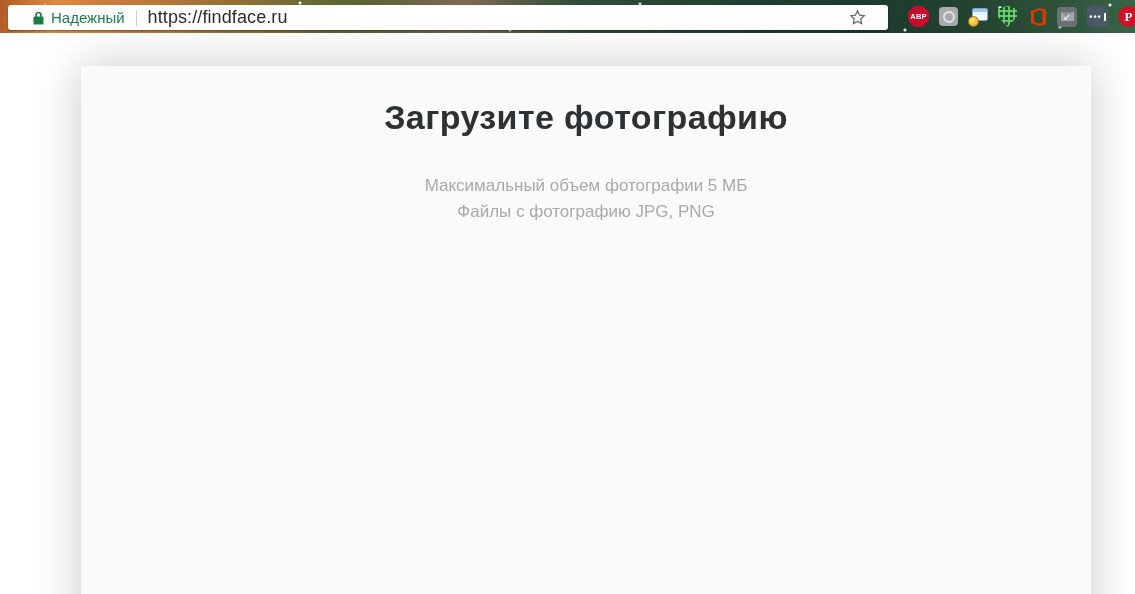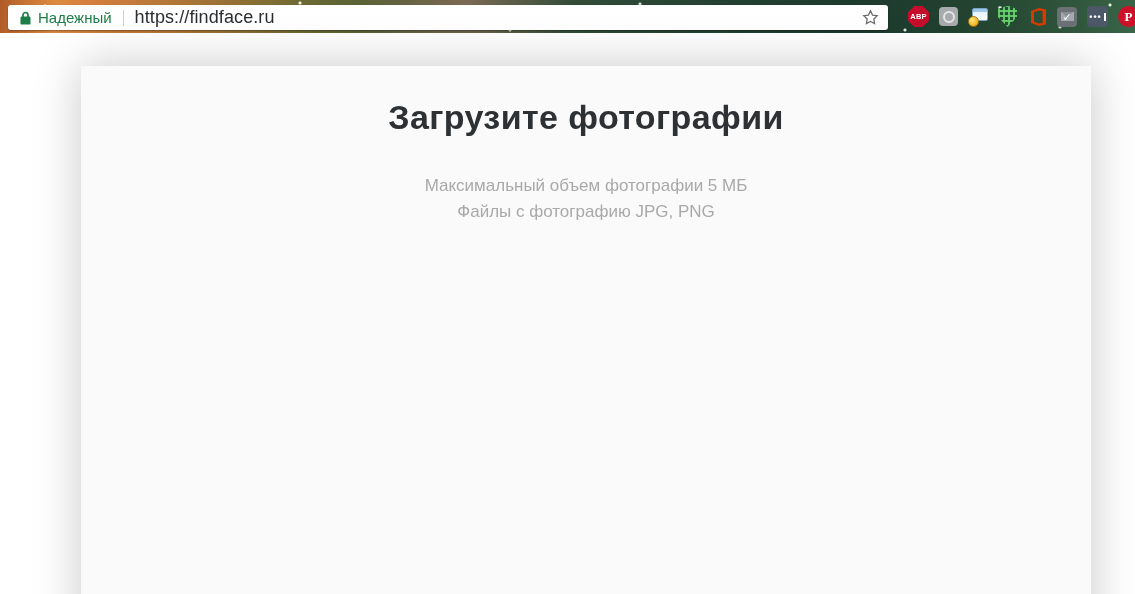--- a/index.html
+++ b/index.html
@@ -36,21 +36,21 @@
       radial-gradient(circle at 8% 0%, rgba(230,90,60,.45), transparent 22%),
       radial-gradient(circle at 41% 0%, rgba(255,150,150,.30), transparent 16%),
       linear-gradient(94deg,
         #9c5b20 0%, #d8a944 5%, #b8923c 10%, #8d7a33 18%, #6b6b33 26%,
         #515d36 35%, #3b5239 45%, #2c4836 55%, #224031 65%, #1d3a2e 75%,
         #22412f 84%, #2c5038 92%, #396548 100%);
   }
   .addressbar{
     position:absolute;left:8px;top:5px;width:880px;height:25px;
     background:#fff;border-radius:3px;display:flex;align-items:center;
-    box-shadow:0 1px 2px rgba(0,0,0,.35);padding:0 8px;
+    box-shadow:0 1px 2px rgba(0,0,0,.35);padding:0 21px;
   }
   .lock{display:flex;align-items:center;margin-left:4px;}
   .secure{color:var(--accent-green);font-size:15px;margin-left:7px;}
   .sep{width:1px;height:16px;background:#cfcfcf;margin:0 11px;}
   .url{color:#2b2e31;font-size:18px;letter-spacing:.1px;}
   .star{margin-left:auto;display:flex;align-items:center;cursor:pointer;}
 
   .exticons{
     position:absolute;right:-4px;top:0;height:33px;
     display:flex;align-items:center;gap:10px;
@@ -178,19 +178,19 @@
       <span>•••</span>
     </div>
     <div class="ext pinterest">
       <span>P</span>
     </div>
   </div>
 </div>
 
 <div class="page">
   <div class="card">
-    <h1 class="page-title">Загрузите фотографии</h1>
+    <h1 class="page-title">Загрузите фотографию</h1>
 
 
     <p class="note note-first">Максимальный объем фотографии 5 МБ</p>
     <p class="note">Файлы с фотографию JPG, PNG</p>
   </div>
 </div>
 
 </body></html>

